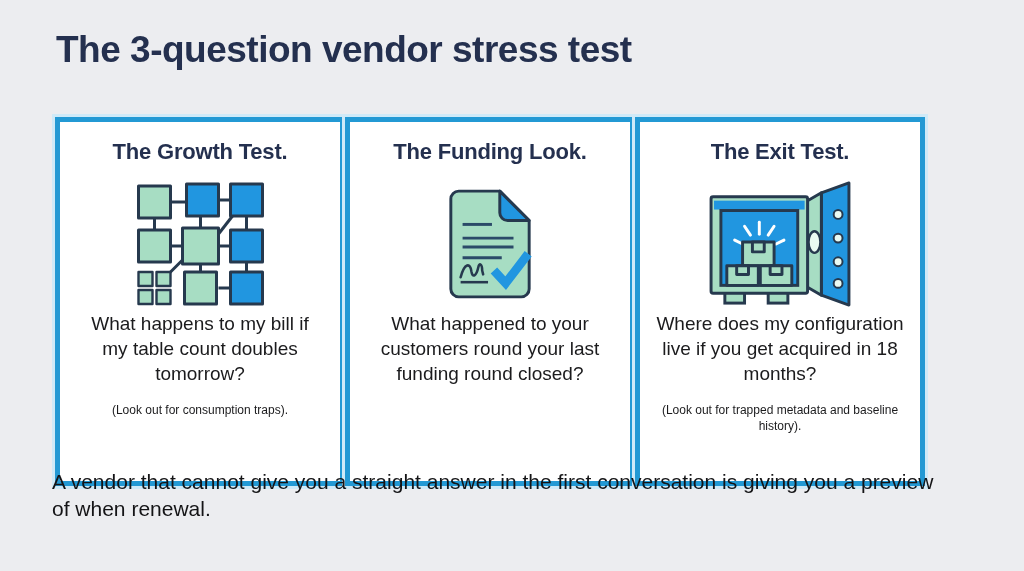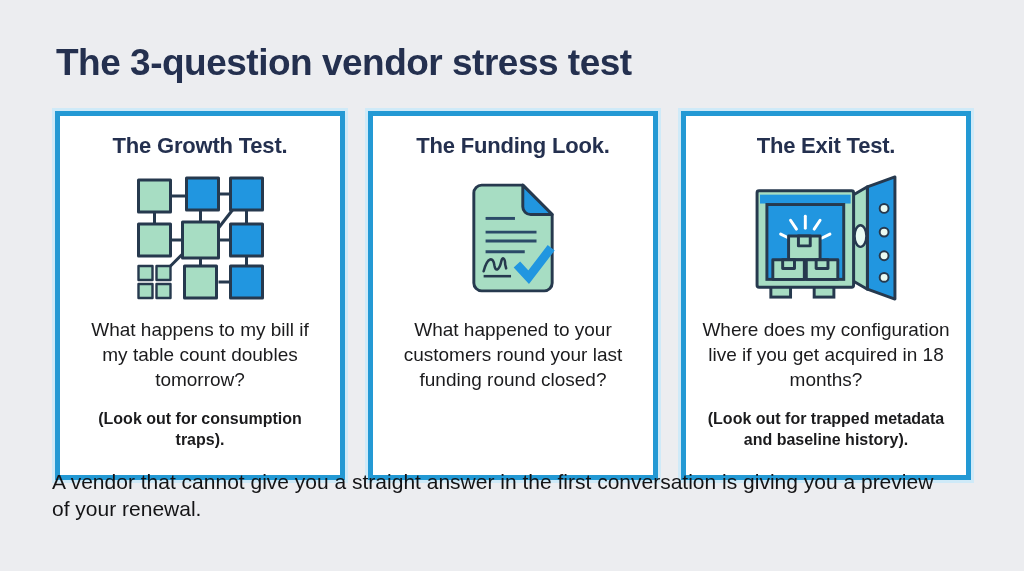--- a/index.html
+++ b/index.html
@@ -1,53 +1,53 @@
 <!DOCTYPE html>
 <html><head>
 <meta charset="utf-8">
 <style>
   html,body{margin:0;padding:0;}
   body{font-family:"Liberation Sans", sans-serif;}
   .canvas{position:relative;width:1024px;height:571px;background:#ecedf0;overflow:hidden;}
 
   .page-title{
-    position:absolute;left:56px;top:42px;
+    position:absolute;left:56px;top:29px;
     font-size:37px;font-weight:800;letter-spacing:-0.5px;
     color:#24304f;
   }
 
   .cards{
-    position:absolute;left:55px;top:111px;
-    display:flex;gap:23px;
+    position:absolute;left:55px;top:117px;
+    display:flex;
   }
   .card{
     box-sizing:border-box;
     width:290px;height:369px;
     background:#ffffff;
     border:5px solid #2399d4;
     outline:3px solid #cfeaf8;
     display:flex;flex-direction:column;align-items:center;
     text-align:center;
   }
   .card-heading{
     margin-top:17px;
     font-size:22px;font-weight:700;color:#24304f;
     letter-spacing:-0.2px;
   }
   .icon-wrap{
     margin-top:16px;height:126px;
     display:flex;align-items:center;justify-content:center;
   }
   .question{
-    margin-top:16px;
+    margin-top:4px;
     font-size:19px;line-height:1.32;color:#1b1b1d;
   }
   .caution{
     margin-top:17px;
-    font-size:16px;line-height:1.3;color:#1b1b1d;font-weight:bold;
+    font-size:12px;line-height:1.3;color:#1b1b1d;
   }
   .q1{max-width:225px}.q2{max-width:264px}.q3{max-width:278px}
   .c1{max-width:218px}.c2{max-width:232px}.c3{max-width:256px}
 
   .footer{
     position:absolute;left:52px;top:468px;width:930px;
     font-size:21px;line-height:1.3;color:#141416;
   }
   svg{display:block;}
 </style>
@@ -160,16 +160,16 @@
         </svg>
       </div>
       <div class="question q3">Where does my configuration live if you get acquired in 18 months?</div>
       <div class="caution c3">(Look out for trapped metadata and baseline history).</div>
     </div>
 
   </div>
 
   <div class="footer">
     <div>A vendor that cannot give you a straight answer in the first conversation is giving you a preview</div>
-    <div>of your renewal.</div>
+    <div>of when renewal.</div>
   </div>
 
 </div>
 
 </body></html>

